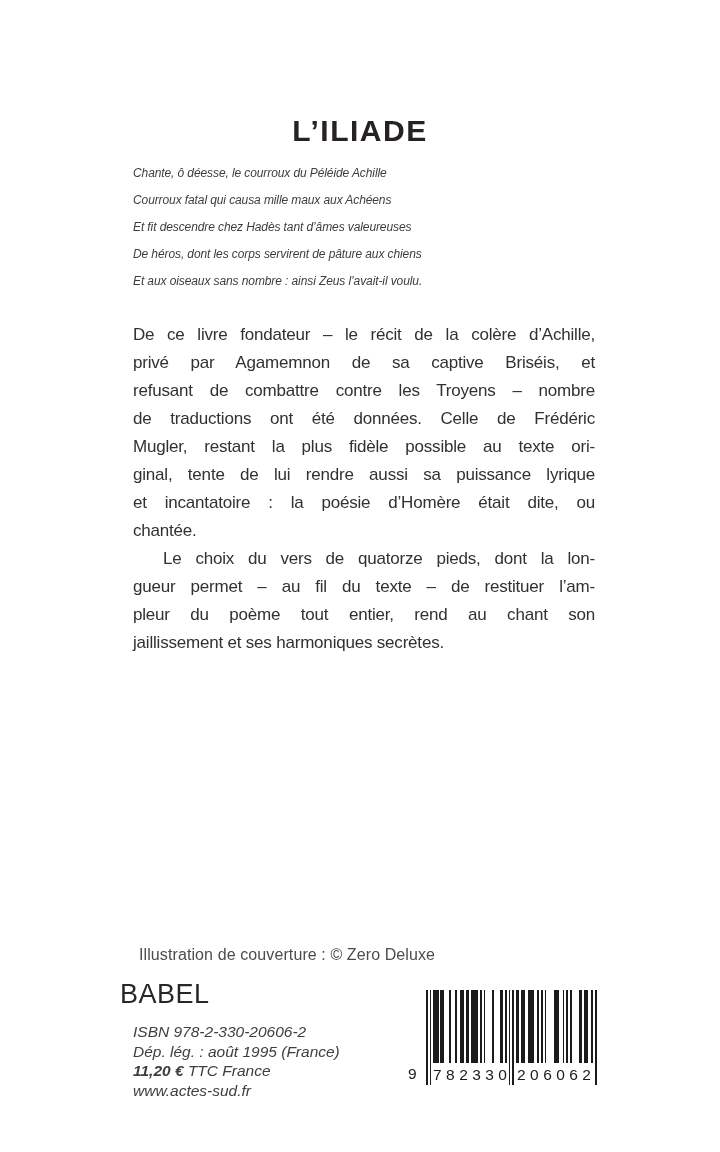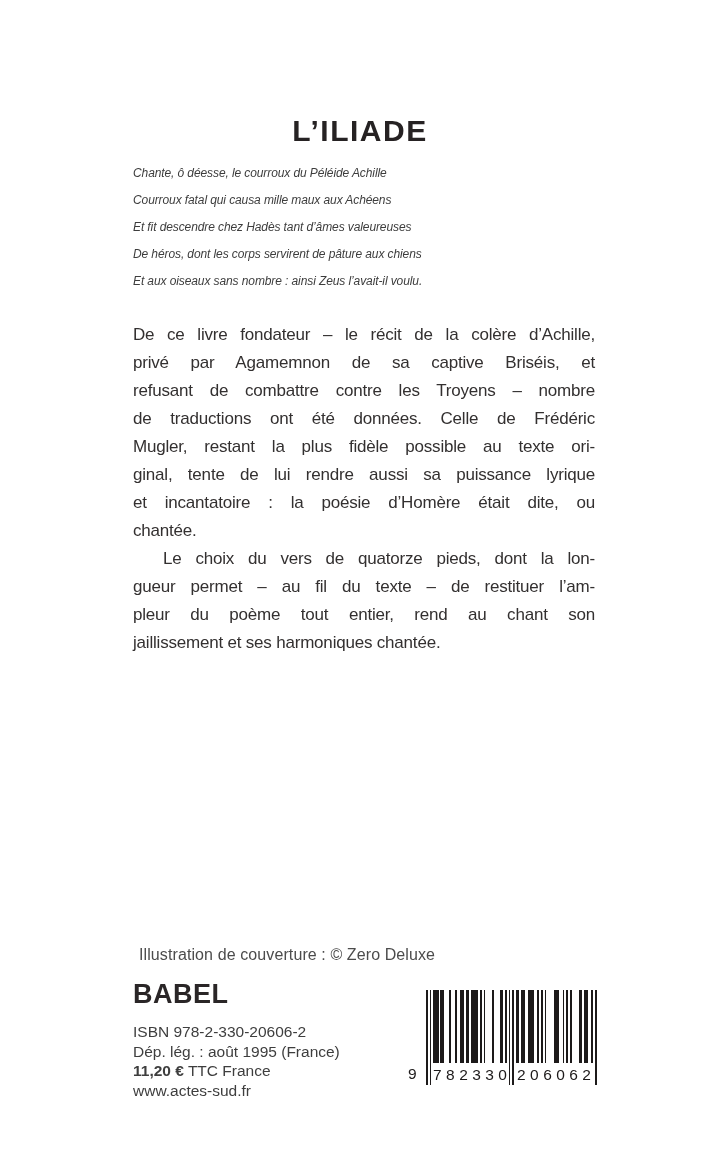--- a/index.html
+++ b/index.html
@@ -25,26 +25,26 @@
     letter-spacing:-0.2px;
   }
   .bline { text-align:justify; text-align-last:justify; white-space:normal; }
   .bline.last { text-align-last:left; }
   .bline.indent { text-indent:30px; }
   .credit {
     position:absolute; left:139px; top:946px;
     font-size:16px; color:#4c4c4c; letter-spacing:0.1px;
   }
   .babel {
-    position:absolute; left:133px; top:979px;
-    font-size:27px; font-weight:bold; letter-spacing:0.5px; color:#2a2627;
+    position:absolute; left:120px; top:979px;
+    font-size:27px; font-weight:normal; letter-spacing:0.5px; color:#2a2627;
   }
   .colophon {
     position:absolute; left:133px; top:1022px;
-    font-size:15.5px; line-height:19.5px; color:#3e3e3e;
+    font-style:italic; font-size:15.5px; line-height:19.5px; color:#3e3e3e;
   }
   .colophon .bold { font-weight:bold; }
   
   .barcode { position:absolute; left:406px; top:990px; width:192px; height:100px; }
   .bars { position:absolute; left:20px; top:0; width:170px; height:95px; display:flex; }
   .module { flex:1 1 auto; }
   .module.on { background:#1d1a1a; }
   .bc-group {
     position:absolute; top:73px; height:22px; background:#ffffff;
     display:flex; justify-content:space-between; align-items:flex-end;
@@ -74,21 +74,21 @@
     <div class="bline">privé par Agamemnon de sa captive Briséis, et</div>
     <div class="bline">refusant de combattre contre les Troyens – nombre</div>
     <div class="bline">de traductions ont été données. Celle de Frédéric</div>
     <div class="bline">Mugler, restant la plus fidèle possible au texte ori-</div>
     <div class="bline">ginal, tente de lui rendre aussi sa puissance lyrique</div>
     <div class="bline">et incantatoire : la poésie d’Homère était dite, ou</div>
     <div class="bline last">chantée.</div>
     <div class="bline indent">Le choix du vers de quatorze pieds, dont la lon-</div>
     <div class="bline">gueur permet – au fil du texte – de restituer l’am-</div>
     <div class="bline">pleur du poème tout entier, rend au chant son</div>
-    <div class="bline last">jaillissement et ses harmoniques chantée.</div>
+    <div class="bline last">jaillissement et ses harmoniques secrètes.</div>
   </div>
 
   <div class="credit">Illustration de couverture : © Zero Deluxe</div>
 
   <div class="babel">BABEL</div>
 
   <div class="colophon">
     <div>ISBN 978-2-330-20606-2</div>
     <div>Dép. lég. : août 1995 (France)</div>
     <div><span class="bold">11,20 €</span><span> TTC France</span></div>

